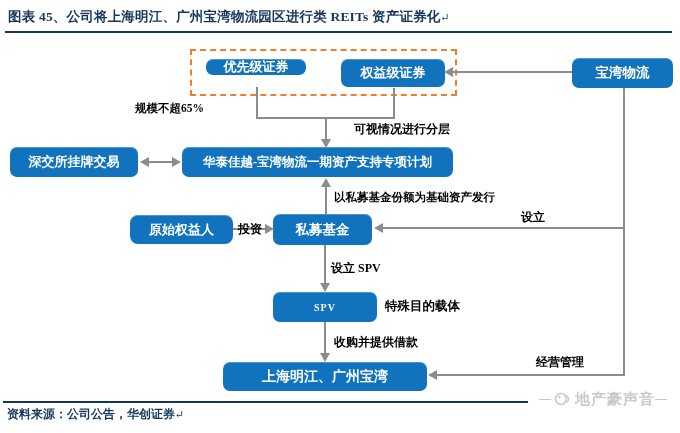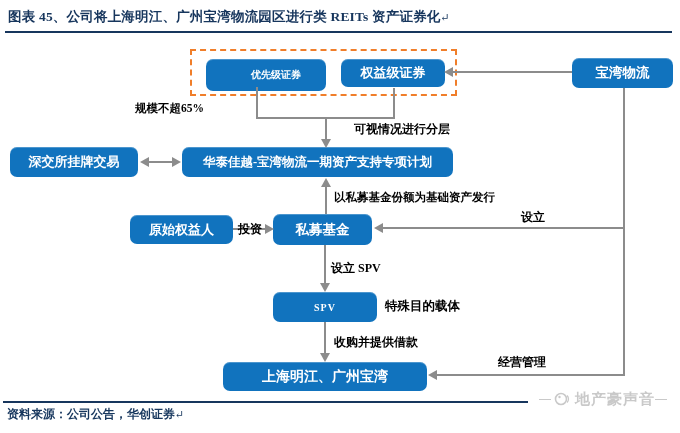--- a/index.html
+++ b/index.html
@@ -48,26 +48,26 @@
 
 <div id="figure">
 
   <div class="title">
     <span>图表 45、公司将上海明江、广州宝湾物流园区进行类 REITs 资产证券化</span><span class="ret">↵</span>
   </div>
   <div class="rule" style="left:5px;top:31px;width:667px;height:2px;"></div>
 
   <div class="dashed" style="left:190px;top:49px;width:263px;height:43px;"></div>
 
-  <div class="node" style="left:206px;top:59px;width:100px;height:32px;font-size:10px;padding-left:20px;">优先级证券</div>
+  <div class="node" style="left:206px;top:59px;width:100px;height:16px;font-size:13px;">优先级证券</div>
   <div class="node" style="left:341px;top:59px;width:104px;height:28px;font-size:13px;">权益级证券</div>
   <div class="node" style="left:572px;top:58px;width:101px;height:30px;font-size:13.5px;">宝湾物流</div>
   <div class="node" style="left:10px;top:147px;width:128px;height:30px;font-size:13px;">深交所挂牌交易</div>
   <div class="node" style="left:182px;top:147px;width:271px;height:30px;font-size:12.5px;">华泰佳越-宝湾物流一期资产支持专项计划</div>
-  <div class="node" style="left:130px;top:215px;width:103px;height:29px;font-size:13px;">原始权益人</div>
+  <div class="node" style="left:130px;top:215px;width:103px;height:29px;font-size:13px;border-radius:8px;">原始权益人</div>
   <div class="node" style="left:273px;top:214px;width:99px;height:31px;font-size:13.5px;">私募基金</div>
   <div class="node" style="left:273px;top:292px;width:104px;height:30px;font-size:10px;letter-spacing:1px;">SPV</div>
   <div class="node" style="left:223px;top:362px;width:204px;height:29px;font-size:14px;">上海明江、广州宝湾</div>
 
   <div class="line" style="left:256px;top:87px;width:2px;height:32px;"></div>
   <div class="line" style="left:393px;top:88px;width:2px;height:31px;"></div>
   <div class="line" style="left:256px;top:117px;width:139px;height:2px;"></div>
   <div class="line" style="left:325px;top:117px;width:2px;height:24px;"></div>
   <div class="ah ah-down" style="left:321px;top:139px;"></div>
 
@@ -99,21 +99,21 @@
   <div class="ah ah-left" style="left:428px;top:370px;"></div>
 
   <div class="lbl" style="left:135px;top:101px;font-size:11.5px;">规模不超65%</div>
   <div class="lbl" style="left:334px;top:122px;font-size:12px;margin-left:20px;">可视情况进行分层</div>
   <div class="lbl" style="left:334px;top:190px;font-size:11.5px;">以私募基金份额为基础资产发行</div>
   <div class="lbl" style="left:238px;top:222px;font-size:12px;">投资</div>
   <div class="lbl" style="left:521px;top:210px;font-size:12px;">设立</div>
   <div class="lbl" style="left:331px;top:261px;font-size:12px;">设立 SPV</div>
   <div class="lbl" style="left:385px;top:299px;font-size:12.5px;">特殊目的载体</div>
   <div class="lbl" style="left:334px;top:335px;font-size:12px;">收购并提供借款</div>
-  <div class="lbl" style="left:498px;top:355px;font-size:12px;">经营管理</div>
+  <div class="lbl" style="left:536px;top:355px;font-size:12px;">经营管理</div>
 
   <div class="rule" style="left:3px;top:401px;width:674px;height:1.5px;"></div>
   <div class="source">
     <span>资料来源：公司公告，华创证券</span><span class="ret">↵</span>
   </div>
 
   <div class="watermark">
     <span class="wm-line"></span>
     <svg class="wm-icon" width="20" height="20" viewBox="0 0 20 20">
       <circle cx="8" cy="10" r="5.5" fill="none" stroke="#C9C9C9" stroke-width="1.6"></circle>

